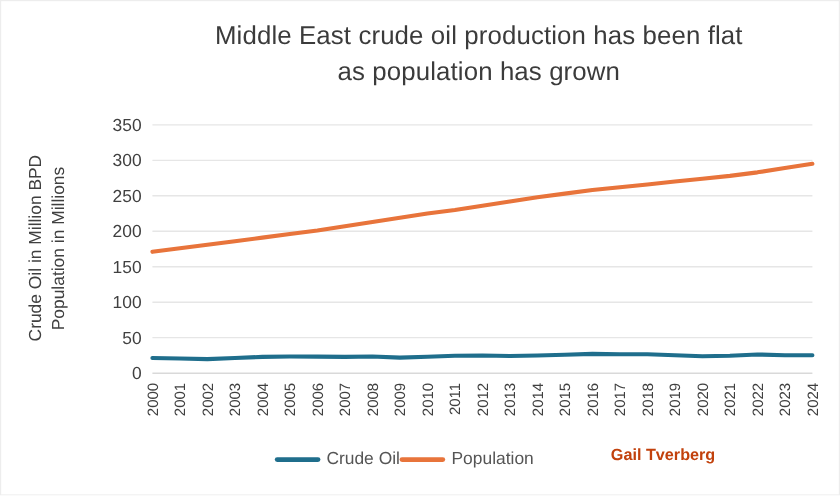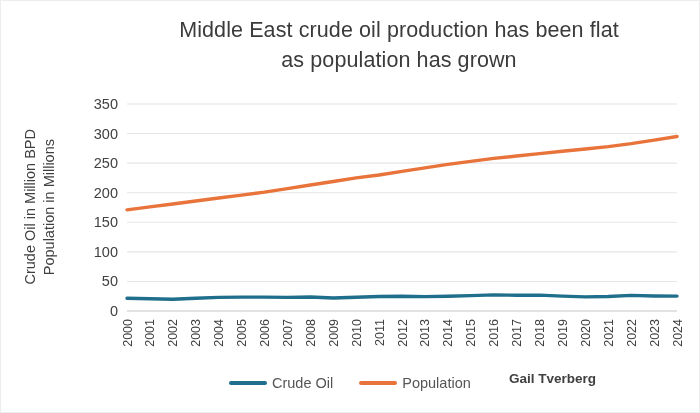--- a/index.html
+++ b/index.html
@@ -55,31 +55,30 @@
     fill: #404040;
     font-family: "Liberation Sans", sans-serif;
   }
   .gridline { stroke: #e6e6e6; stroke-width: 1.1; }
   .axisline { stroke: #d9d9d9; stroke-width: 1.3; }
   .series-path { fill: none; stroke-linejoin: round; stroke-linecap: round; }
   #legend {
     position: absolute;
     left: 228px; top: 374px;
     display: flex; flex-direction: row; align-items: center;
-    gap: 26px;
   }
   .legend-item { display: flex; flex-direction: row; align-items: center; gap: 5px; }
   .legend-swatch { width: 38px; height: 4px; border-radius: 2px; display: block; }
   .legend-label { font-size: 14.5px; color: #555555; white-space: nowrap; }
   #attribution {
     position: absolute;
     left: 508px; top: 369px;
     font-size: 13.5px;
     font-weight: bold;
-    color: #404040;
+    color: #c2410c;
     line-height: 17px;
   }
   #attribution div { white-space: nowrap; }
 </style>
 </head>
 <body>
 
 <div id="chart-card">
 
   <div id="chart-title">Middle East crude oil production has been flat

